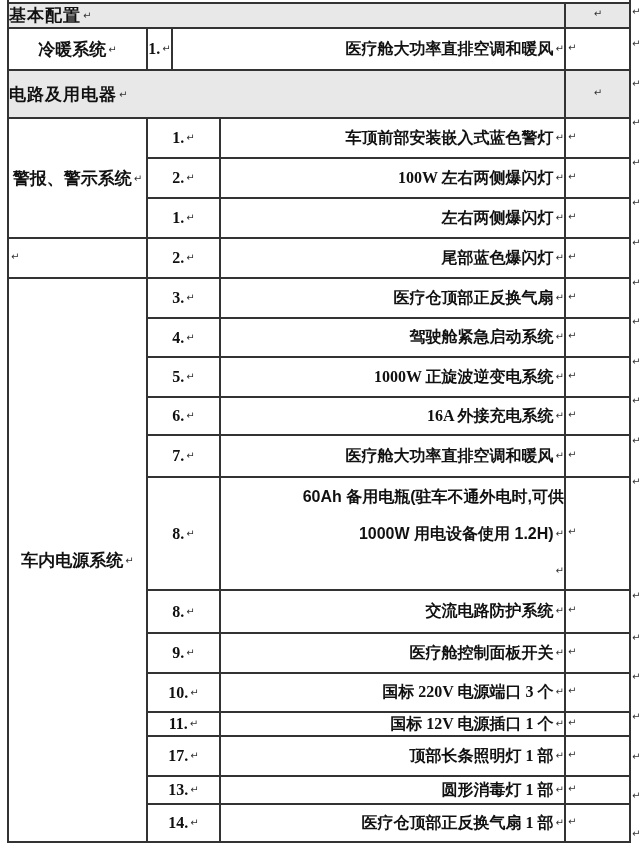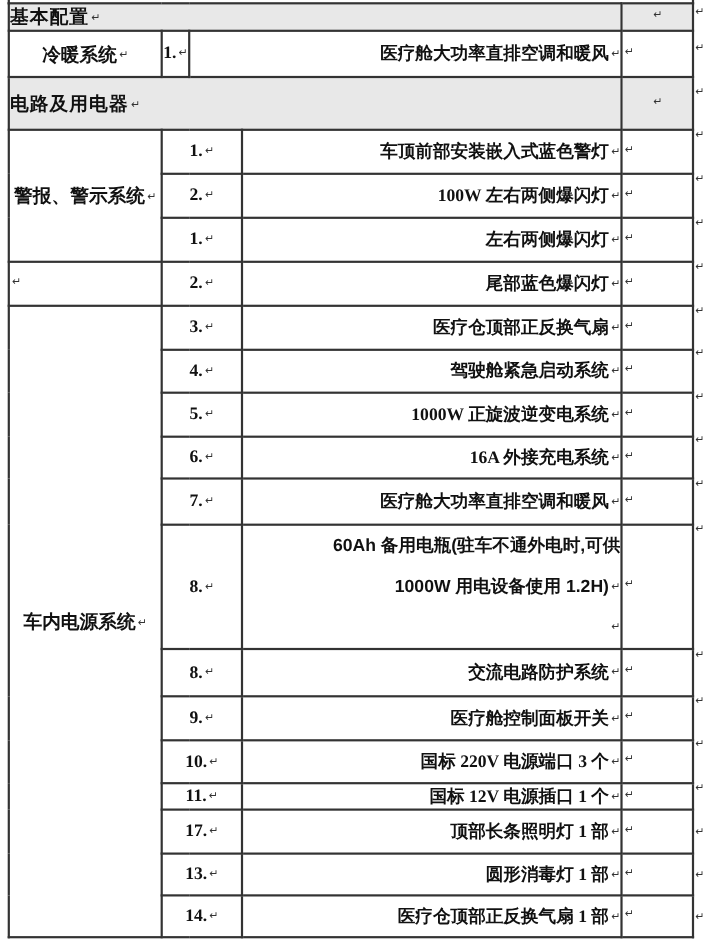--- a/index.html
+++ b/index.html
@@ -147,21 +147,21 @@
     <tr style="height:24px">
       <td colspan="2" class="num"><span>11.</span><span class="pw">↵</span></td>
       <td class="item"><span>国标 12V 电源插口 1 个</span><span class="pw">↵</span></td>
       <td class="pwcell"><span class="pw">↵</span></td>
     </tr>
     <tr style="height:40px">
       <td colspan="2" class="num"><span>17.</span><span class="pw">↵</span></td>
       <td class="item"><span>顶部长条照明灯 1 部</span><span class="pw">↵</span></td>
       <td class="pwcell"><span class="pw">↵</span></td>
     </tr>
-    <tr style="height:38px">
+    <tr style="height:28px">
       <td colspan="2" class="num"><span>13.</span><span class="pw">↵</span></td>
       <td class="item"><span>圆形消毒灯 1 部</span><span class="pw">↵</span></td>
       <td class="pwcell"><span class="pw">↵</span></td>
     </tr>
     <tr style="height:38px">
       <td colspan="2" class="num"><span>14.</span><span class="pw">↵</span></td>
       <td class="item"><span>医疗仓顶部正反换气扇 1 部</span><span class="pw">↵</span></td>
       <td class="pwcell"><span class="pw">↵</span></td>
     </tr>
   </tbody>

